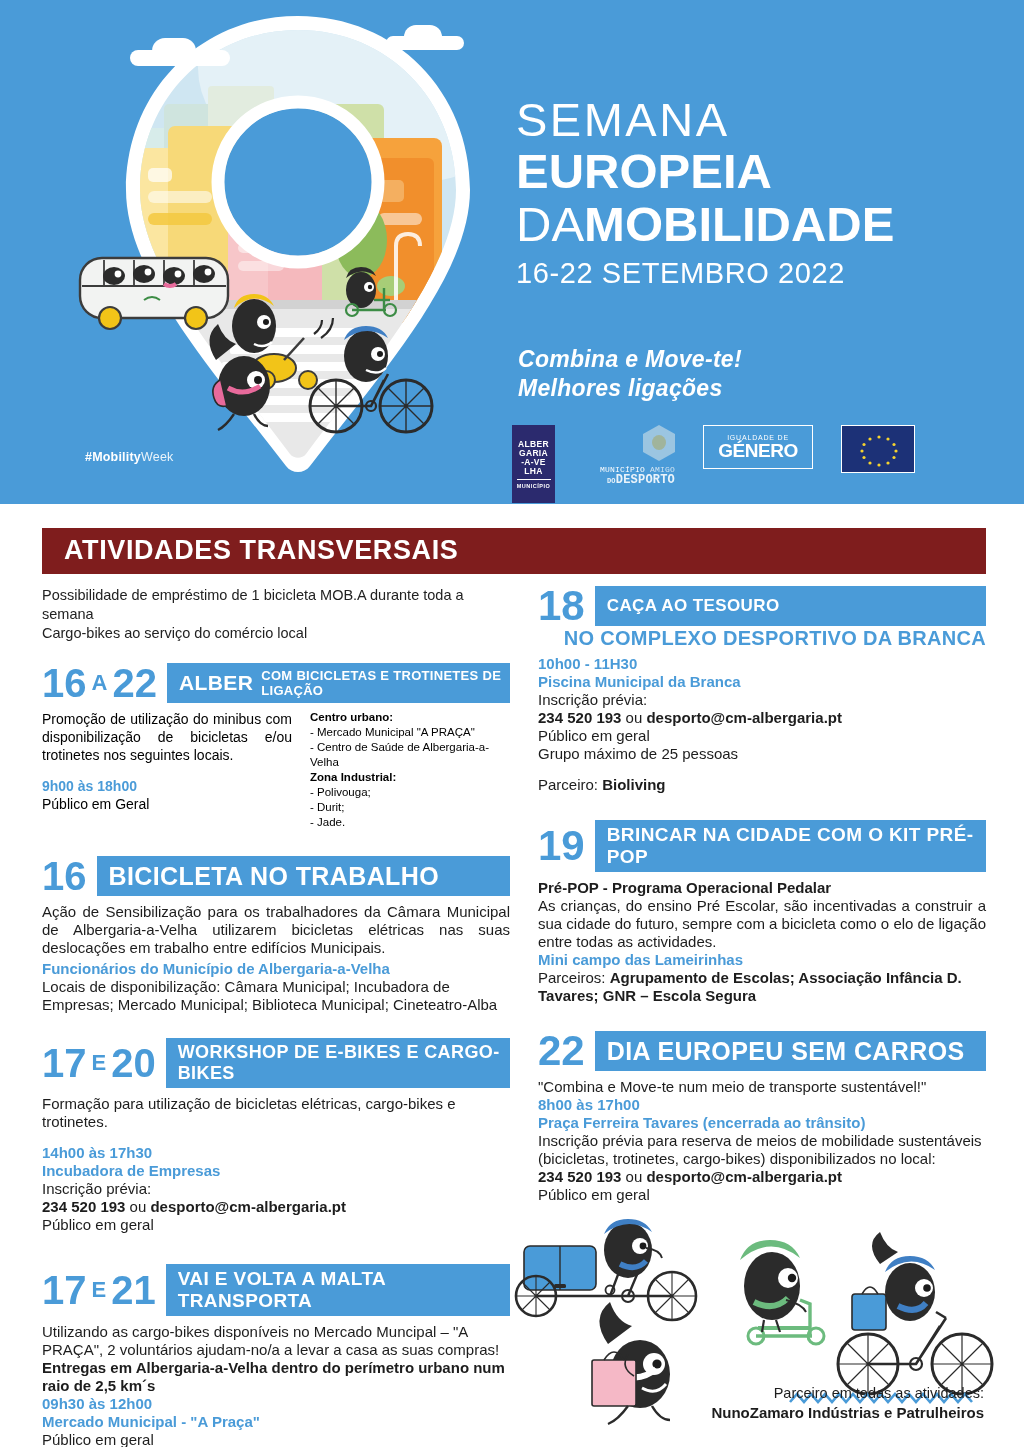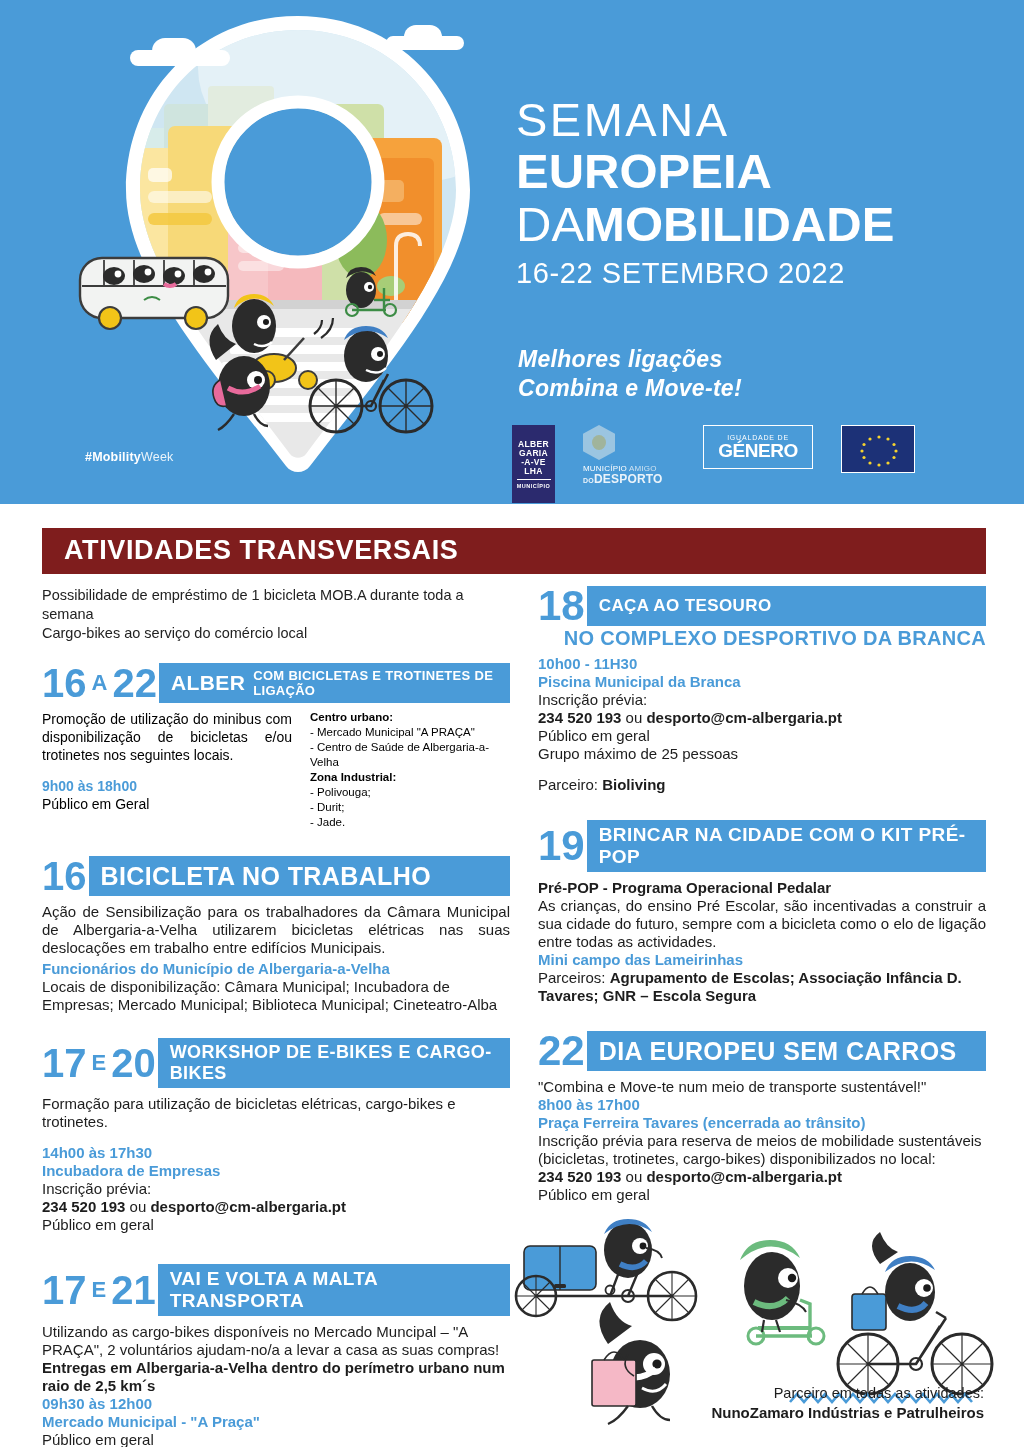--- a/index.html
+++ b/index.html
@@ -57,21 +57,21 @@
 
   
   .logos { position:absolute; left:512px; top:425px; height:66px; display:flex; align-items:flex-start; gap:28px; }
   .logo { position:relative; }
 
   .logo-alb { width:43px; height:78px; background:#2b2a6e; color:#fff;
     display:flex; flex-direction:column; justify-content:center; align-items:center;
     font-size:8.5px; line-height:9px; letter-spacing:.3px; font-weight:bold; padding-top:2px;}
   .logo-alb .mun { font-size:5.5px; margin-top:3px; border-top:1px solid #fff; padding-top:2px; width:34px; text-align:center; letter-spacing:.5px;}
 
-  .logo-desp { width:92px; height:62px; display:flex; flex-direction:column; align-items:flex-start; justify-content:flex-start; }
+  .logo-desp { width:92px; height:62px; display:flex; flex-direction:column; align-items:flex-end; justify-content:flex-start;font-family:Liberation Mono, monospace; }
   .hexa { width:32px; height:36px; background:#dfe7ea; opacity:.55;
     clip-path: polygon(50% 0%, 100% 25%, 100% 75%, 50% 100%, 0% 75%, 0% 25%);
     position:relative; }
   .hexa::after { content:""; position:absolute; left:9px; top:10px; width:14px; height:15px; background:#e8c86a; border-radius:50%; }
   .logo-desp .l1 { font-size:8px; color:#fff; font-weight:bold; letter-spacing:.2px; margin-top:4px;}
   .logo-desp .l1 span { color:#cfe3f2; font-weight:normal;}
   .logo-desp .l2 { font-size:12px; color:#eaf3fa; font-weight:bold; letter-spacing:.2px; line-height:12px;}
   .logo-desp .l2 small { font-size:7px; }
 
   .logo-gen { width:110px; height:44px; border:1.6px solid #fff; display:flex; flex-direction:column; align-items:center; justify-content:center; }
@@ -97,21 +97,21 @@
     padding:7px 0 8px 22px; width:944px; margin-bottom:12px;
   }
 
   .intro-line { font-size:14.5px; color:#222; line-height:19px; }
 
   
   .ev { margin-top:20px; }
   .ev-head { display:flex; align-items:stretch; }
   .ev-num {
     color:#4a9bd8; font-weight:bold; font-size:40px; line-height:40px;
-    padding-right:2px; white-space:nowrap; display:flex; align-items:center;
+    padding-right:10px; white-space:nowrap; display:flex; align-items:center;
   }
   .ev-num .sm { font-size:22px; padding:0 5px; }
   .ev-bar {
     background:#4a9bd8; color:#fff; flex:1;
     display:flex; align-items:center; padding:4px 8px 4px 12px;
   }
   .ev-bar .tmain { font-size:21px; font-weight:bold; letter-spacing:.4px; }
   .ev-bar .tsub { font-size:13px; font-weight:bold; letter-spacing:.3px; margin-left:8px; }
   .ev-subline { color:#4a9bd8; font-weight:bold; font-size:20px; letter-spacing:.3px; text-align:right; margin-top:1px; }
 
@@ -295,22 +295,22 @@
       </div>
 
       <div class="title-block">
         <div class="t-semana">SEMANA</div>
         <div class="t-europeia">EUROPEIA</div>
         <div class="t-damob"><span class="thin">DA</span><span class="bold">MOBILIDADE</span></div>
         <div class="t-dates">16-22 SETEMBRO 2022</div>
       </div>
 
       <div class="tagline">
+        <div>Combina e Move-te!</div>
         <div>Melhores ligações</div>
-        <div>Combina e Move-te!</div>
       </div>
 
       <div class="logos">
         <div class="logo logo-alb">
           <span>ALBER</span>
           <span>GARIA</span>
           <span>-A-VE</span>
           <span>LHA</span>
           <span class="mun">MUNICÍPIO</span>
         </div>

